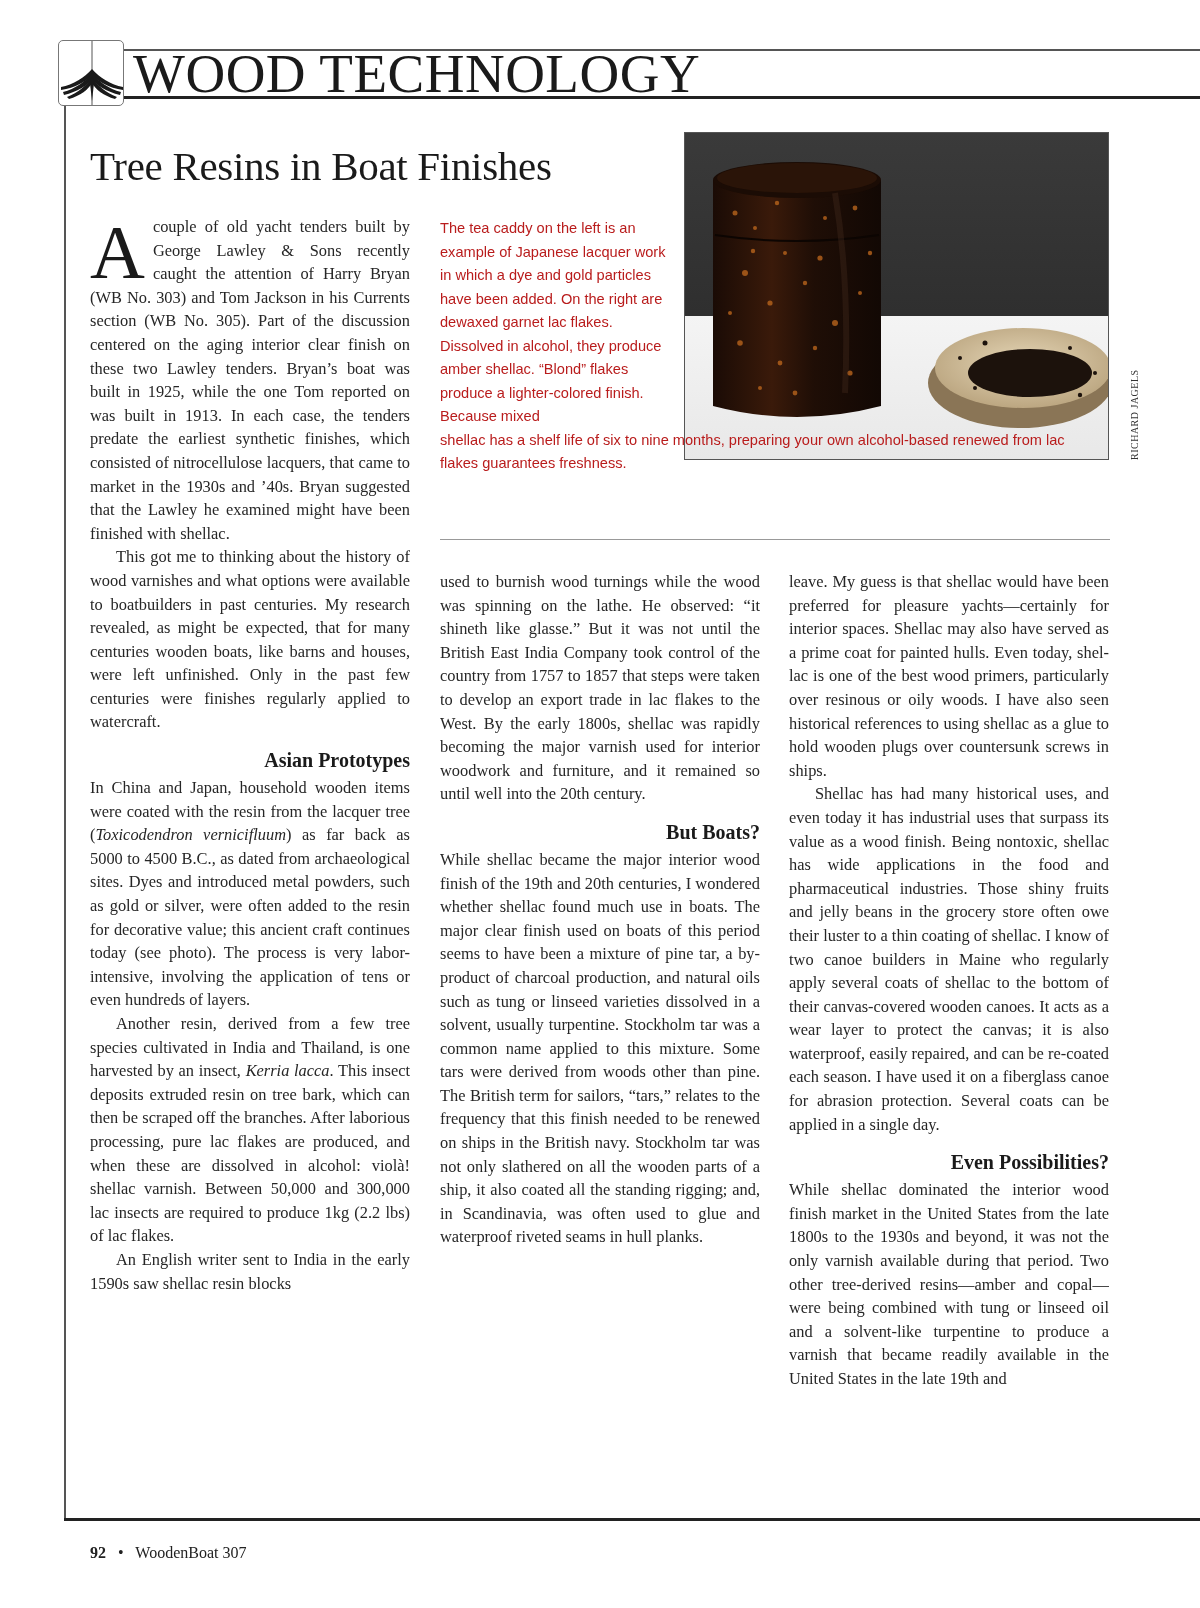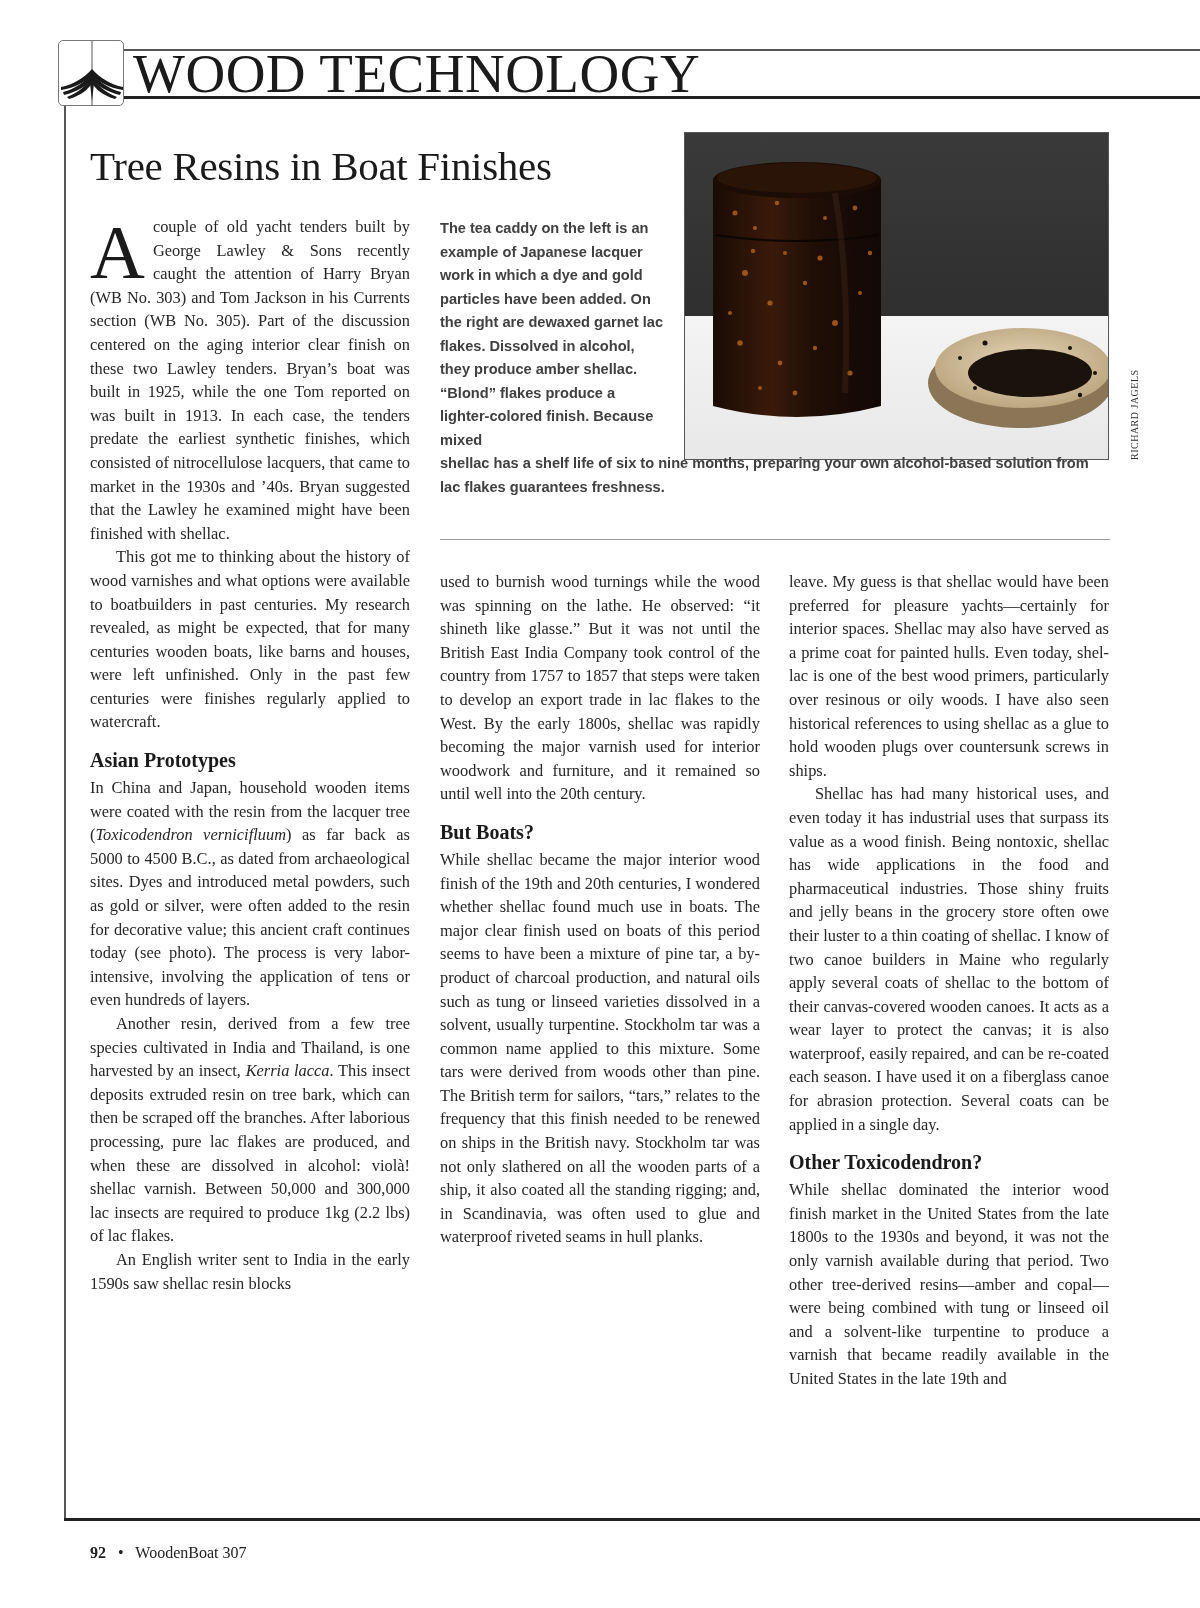--- a/index.html
+++ b/index.html
@@ -18,29 +18,29 @@
 
   .article-title { position:absolute; left:90px; top:142px; font-size:41px; font-weight:normal; color:#1a1a1a; letter-spacing:-0.3px; }
 
   
   .photo { position:absolute; left:684px; top:132px; width:425px; height:328px; border:1.5px solid #555; box-sizing:border-box; overflow:hidden; background:#2e2e2e; }
   .photo svg { display:block; }
   .photo-credit { position:absolute; left:1117px; top:360px; width:12px; height:100px; }
   .photo-credit span { position:absolute; left:0; top:0; transform-origin:0 0; transform:translate(12px,100px) rotate(-90deg); font-size:10px; white-space:nowrap; letter-spacing:0.5px; color:#333; }
 
   
-  .caption { position:absolute; left:440px; top:217px; width:650px; font-family:"Liberation Sans", sans-serif; font-weight:bold; font-size:14.6px; line-height:23.5px; color:#404040; }
+  .caption { position:absolute; left:440px; top:217px; width:650px; font-family:"Liberation Sans", sans-serif; font-weight:normal; font-size:14.6px; line-height:23.5px; color:#b91c1c; }
   .caption .narrow { display:block; width:228px; }
   .caption-rule { position:absolute; left:440px; top:539px; width:670px; height:1px; background:#999; }
 
   
   .col { position:absolute; font-size:16.4px; line-height:23.6px; text-align:justify; hyphens:manual; color:#262626; }
   .col p { margin:0; }
   .col p.indent { text-indent:26px; }
-  .col h3 { margin:0; text-align:left; font-size:20px; font-weight:bold; color:#1a1a1a; line-height:24px; }
+  .col h3 { margin:0; text-align:right; font-size:20px; font-weight:bold; color:#1a1a1a; line-height:24px; }
   .col1 { left:90px; top:215px; width:320px; }
   .col2 { left:440px; top:570px; width:320px; }
   .col3 { left:789px; top:570px; width:320px; }
   .dropcap { float:left; font-size:76px; line-height:62px; margin:6px 8px 0 0; color:#1a1a1a; }
   .h-gap-top { margin-top:14px !important; }
   .h-gap-bottom { margin-bottom:4px !important; }
 
   
   .folio { position:absolute; left:90px; top:1544px; font-size:16px; color:#222; }
   .folio .num { font-weight:bold;text-align:right; }
@@ -137,21 +137,21 @@
         <circle cx="395" cy="262" r="2.2"></circle>
     </g>
   </svg>
 </div>
 <div class="photo-credit">
   <span>RICHARD JAGELS</span>
 </div>
 
 <div class="caption">
   <span class="narrow">The tea caddy on the left is an example of Japanese lacquer work in which a dye and gold particles have been added. On the right are dewaxed garnet lac flakes. Dissolved in alcohol, they produce amber shellac. “Blond” flakes produce a lighter-colored finish. Because mixed</span>
-  <span>shellac has a shelf life of six to nine months, preparing your own alcohol-based solution from lac flakes guarantees freshness.</span>
+  <span>shellac has a shelf life of six to nine months, preparing your own alcohol-based renewed from lac flakes guarantees freshness.</span>
 </div>
 <div class="caption-rule"></div>
 
 <div class="col col1">
   <p><span class="dropcap">A</span><span>couple of old yacht tenders built by George Lawley &amp; Sons recently caught the attention of Harry Bryan (WB No. 303) and Tom Jackson in his Currents section (WB No. 305). Part of the discussion cen­tered on the aging interior clear finish on these two Lawley tenders. Bryan’s boat was built in 1925, while the one Tom reported on was built in 1913. In each case, the tenders predate the ear­liest synthetic finishes, which consisted of nitrocellulose lacquers, that came to market in the 1930s and ’40s. Bryan suggested that the Lawley he exam­ined might have been finished with shellac.</span></p>
   <p class="indent">This got me to thinking about the history of wood varnishes and what options were available to boatbuilders in past centuries. My research revealed, as might be expected, that for many centuries wooden boats, like barns and houses, were left unfinished. Only in the past few centuries were finishes regularly applied to watercraft.</p>
   <h3 class="h-gap-top h-gap-bottom">Asian Prototypes</h3>
   <p><span>In China and Japan, household wooden items were coated with the resin from the lacquer tree (</span><i>Toxicodendron vernici­fluum</i><span>) as far back as 5000 to 4500 B.C., as dated from archaeological sites. Dyes and introduced metal powders, such as gold or silver, were often added to the resin for decorative value; this ancient craft continues today (see photo). The process is very labor-intensive, involving the application of tens or even hundreds of layers.</span></p>
   <p class="indent"><span>Another resin, derived from a few tree species cultivated in India and Thailand, is one harvested by an insect, </span><i>Kerria lacca</i><span>. This insect deposits extruded resin on tree bark, which can then be scraped off the branches. After laborious processing, pure lac flakes are produced, and when these are dis­solved in alcohol: violà! shellac varnish. Between 50,000 and 300,000 lac insects are required to produce 1kg (2.2 lbs) of lac flakes.</span></p>
   <p class="indent">An English writer sent to India in the early 1590s saw shellac resin blocks</p>
@@ -159,21 +159,21 @@
 
 <div class="col col2">
   <p>used to burnish wood turnings while the wood was spinning on the lathe. He observed: “it shineth like glasse.” But it was not until the British East India Company took control of the country from 1757 to 1857 that steps were taken to develop an export trade in lac flakes to the West. By the early 1800s, shellac was rapidly becoming the major var­nish used for interior woodwork and furniture, and it remained so until well into the 20th century.</p>
   <h3 class="h-gap-top h-gap-bottom">But Boats?</h3>
   <p>While shellac became the major interior wood finish of the 19th and 20th centu­ries, I wondered whether shellac found much use in boats. The major clear fin­ish used on boats of this period seems to have been a mixture of pine tar, a by-product of charcoal production, and natural oils such as tung or linseed vari­eties dissolved in a solvent, usually tur­pentine. Stockholm tar was a common name applied to this mixture. Some tars were derived from woods other than pine. The British term for sailors, “tars,” relates to the frequency that this finish needed to be renewed on ships in the British navy. Stockholm tar was not only slathered on all the wooden parts of a ship, it also coated all the standing rigging; and, in Scandinavia, was often used to glue and waterproof riveted seams in hull planks.</p>
 </div>
 
 <div class="col col3">
   <p>leave. My guess is that shellac would have been preferred for pleasure yachts—certainly for interior spaces. Shellac may also have served as a prime coat for painted hulls. Even today, shel­lac is one of the best wood primers, par­ticularly over resinous or oily woods. I have also seen historical references to using shellac as a glue to hold wooden plugs over countersunk screws in ships.</p>
   <p class="indent">Shellac has had many historical uses, and even today it has industrial uses that surpass its value as a wood finish. Being nontoxic, shellac has wide applications in the food and pharmaceutical indus­tries. Those shiny fruits and jelly beans in the grocery store often owe their lus­ter to a thin coating of shellac. I know of two canoe builders in Maine who regu­larly apply several coats of shellac to the bottom of their canvas-covered wooden canoes. It acts as a wear layer to protect the canvas; it is also waterproof, easily repaired, and can be re-coated each season. I have used it on a fiberglass canoe for abrasion protection. Several coats can be applied in a single day.</p>
-  <h3 class="h-gap-top h-gap-bottom">Other Toxicodendron?</h3>
+  <h3 class="h-gap-top h-gap-bottom">Even Possibilities?</h3>
   <p>While shellac dominated the interior wood finish market in the United States from the late 1800s to the 1930s and beyond, it was not the only varnish avail­able during that period. Two other tree-derived resins—amber and copal—were being combined with tung or linseed oil and a solvent-like turpentine to produce a varnish that became readily available in the United States in the late 19th and</p>
 </div>
 
 <div class="folio">
   <span class="num">92</span>
   <span style="margin:0 8px;">•</span>
   <span>WoodenBoat 307</span>
 </div>
 
 </body></html>

